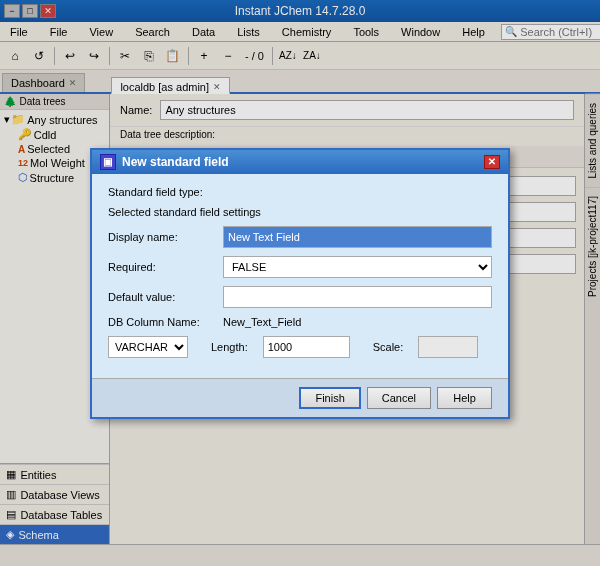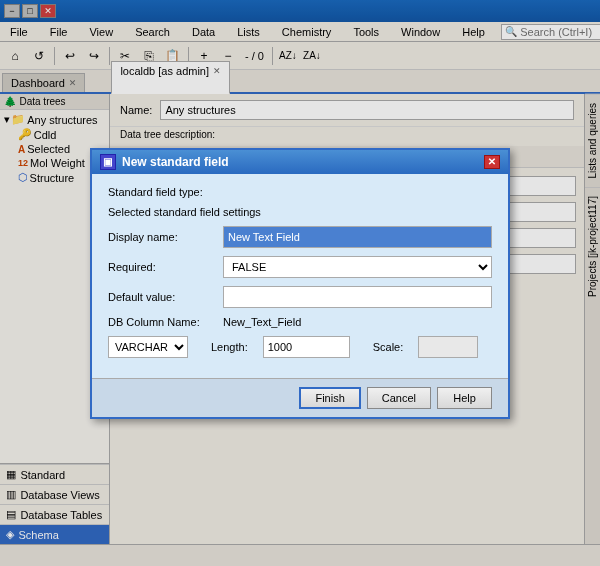--- a/index.html
+++ b/index.html
@@ -18,21 +18,21 @@
     
     .toolbar { background: #f0ece4; height: 28px; display: flex; align-items: center; padding: 0 4px; border-bottom: 1px solid #ccc; gap: 2px; }
     .toolbar-btn { width: 22px; height: 22px; border: 1px solid transparent; background: transparent; cursor: pointer; display: flex; align-items: center; justify-content: center; font-size: 12px; }
     .toolbar-sep { width: 1px; height: 18px; background: #aaa; margin: 0 2px; }
     .search-box { margin-left: auto; display: flex; align-items: center; border: 1px solid #aaa; background: white; padding: 1px 4px; }
     .search-box input { border: none; outline: none; font-size: 11px; width: 100px; }
 
     
     .tab-bar { background: #e8e4dc; display: flex; align-items: flex-end; padding: 2px 2px 0; border-bottom: 2px solid #316ac5; height: 24px; gap: 24px; }
     .tab { padding: 3px 8px; border: 1px solid #aaa; border-bottom: none; background: #d0ccc4; font-size: 11px; cursor: pointer; margin-right: 2px; display: flex; align-items: center; gap: 4px; }
-    .tab.active { background: white; border-bottom: 1px solid white; margin-bottom: -2px; padding-bottom: 16px; }
+    .tab.active { background: white; border-bottom: 1px solid white; margin-bottom: -2px; padding-bottom: 0; }
     .tab-close { font-size: 9px; cursor: pointer; color: #666; }
 
     
     .main-layout { display: flex; height: calc(566px - 22px - 20px - 28px - 24px - 22px); }
 
     
     .sidebar { width: 110px; display: flex; flex-direction: column; border-right: 1px solid #aaa; background: #f5f3ee; }
     .sidebar-section { flex: 1; border-bottom: 1px solid #aaa; overflow: hidden; }
     .sidebar-header { background: #e0dcd4; padding: 2px 4px; font-size: 10px; border-bottom: 1px solid #ccc; display: flex; align-items: center; gap: 3px; }
     .sidebar-tree { padding: 2px; }
@@ -91,20 +91,21 @@
   </style>
 </head>
 <body>
 
 <div class="title-bar">
   <div style="width:60px; display:flex; gap:2px;">
     <div class="title-btn">−</div>
     <div class="title-btn">□</div>
     <div class="title-btn close">✕</div>
   </div>
+  <div class="title-bar-title">Instant JChem 14.7.28.0</div>
   <div style="width:60px;"></div>
 </div>
 
 <div class="menu-bar">
   <span class="menu-item">File</span>
   <span class="menu-item">File</span>
   <span class="menu-item">View</span>
   <span class="menu-item">Search</span>
   <span class="menu-item">Data</span>
   <span class="menu-item">Lists</span>
@@ -176,21 +177,21 @@
         </div>
         <div class="tree-item" style="padding-left:16px;">
           <span style="color:#3366cc;">⬡</span>
           <span>Structure</span>
         </div>
       </div>
     </div>
     <div class="sidebar-bottom">
       <div class="sidebar-bottom-item">
         <span>▦</span>
-        <span>Standard</span>
+        <span>Entities</span>
       </div>
       <div class="sidebar-bottom-item">
         <span>▥</span>
         <span>Database Views</span>
       </div>
       <div class="sidebar-bottom-item">
         <span>▤</span>
         <span>Database Tables</span>
       </div>
       <div class="sidebar-bottom-item selected">

